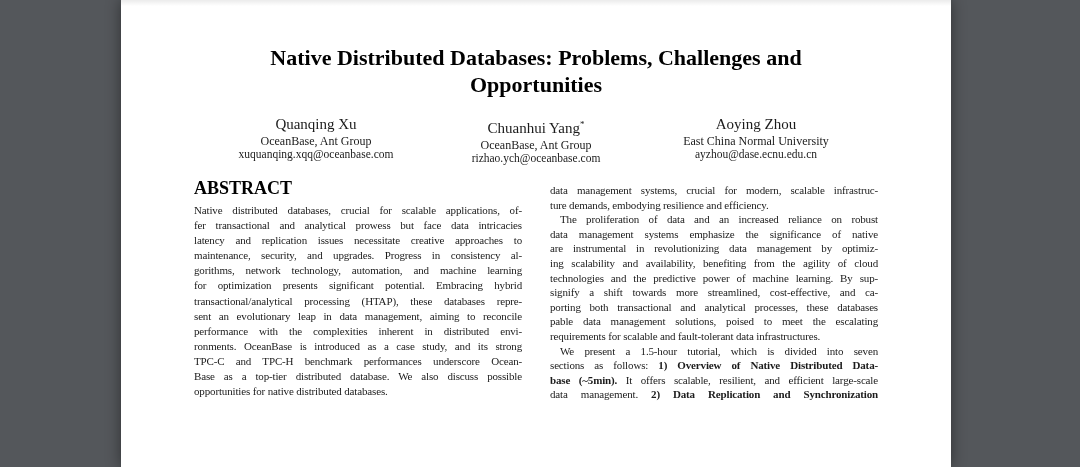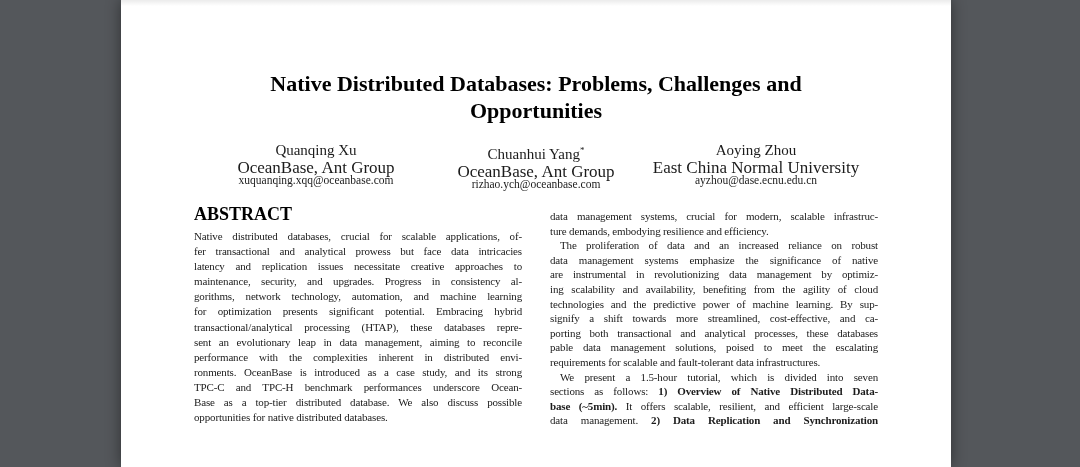--- a/index.html
+++ b/index.html
@@ -21,32 +21,32 @@
     box-shadow:0 0 14px rgba(0,0,0,0.45);
     overflow:hidden;
   }
   .page::before{
     content:"";position:absolute;top:0;left:0;right:0;height:6px;
     background:linear-gradient(rgba(0,0,0,0.08),rgba(0,0,0,0));
     pointer-events:none;
   }
   .content{padding:0 73px;}
   .title{
-    margin:70px auto 0 auto;max-width:660px;
+    margin:44px auto 0 auto;max-width:660px;
     font-size:22px;line-height:27px;font-weight:bold;text-align:center;
     color:#000;
   }
   .authors{
     margin-top:18px;
     display:flex;justify-content:center;
   }
   .author{width:220px;text-align:center;}
   .author-name{font-size:15px;line-height:17px;margin-bottom:2px;}
   .author-name sup{font-size:9px;}
-  .author-affil{font-size:17px;line-height:13px;}
+  .author-affil{font-size:12px;line-height:13px;}
   .author-email{font-size:11.5px;line-height:13px;}
   .columns{
     margin-top:15px;
     display:flex;gap:28px;
   }
   .col{width:328px;}
   .abstract-h{
     font-size:18px;line-height:16px;font-weight:bold;
     margin-bottom:7px;color:#000;
   }

